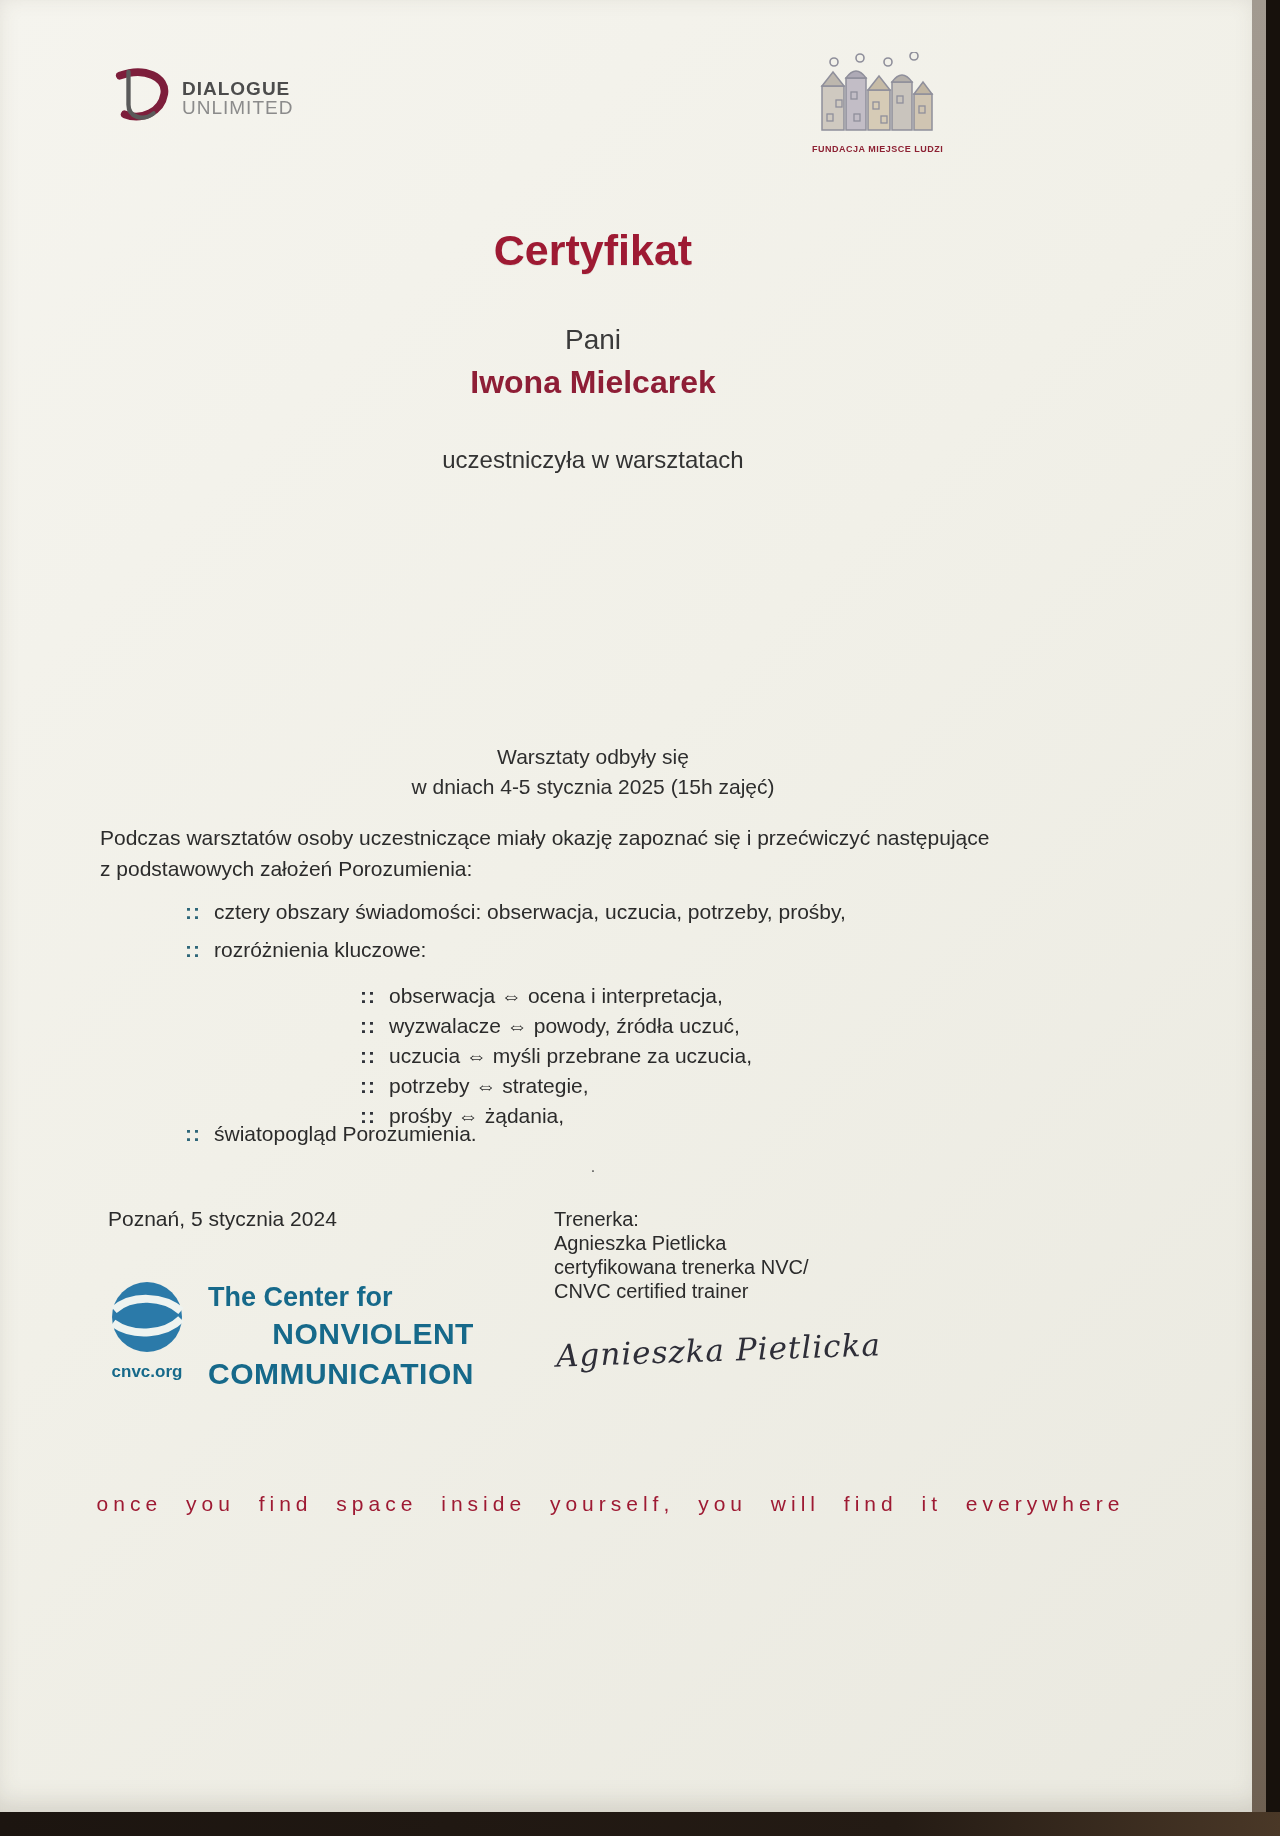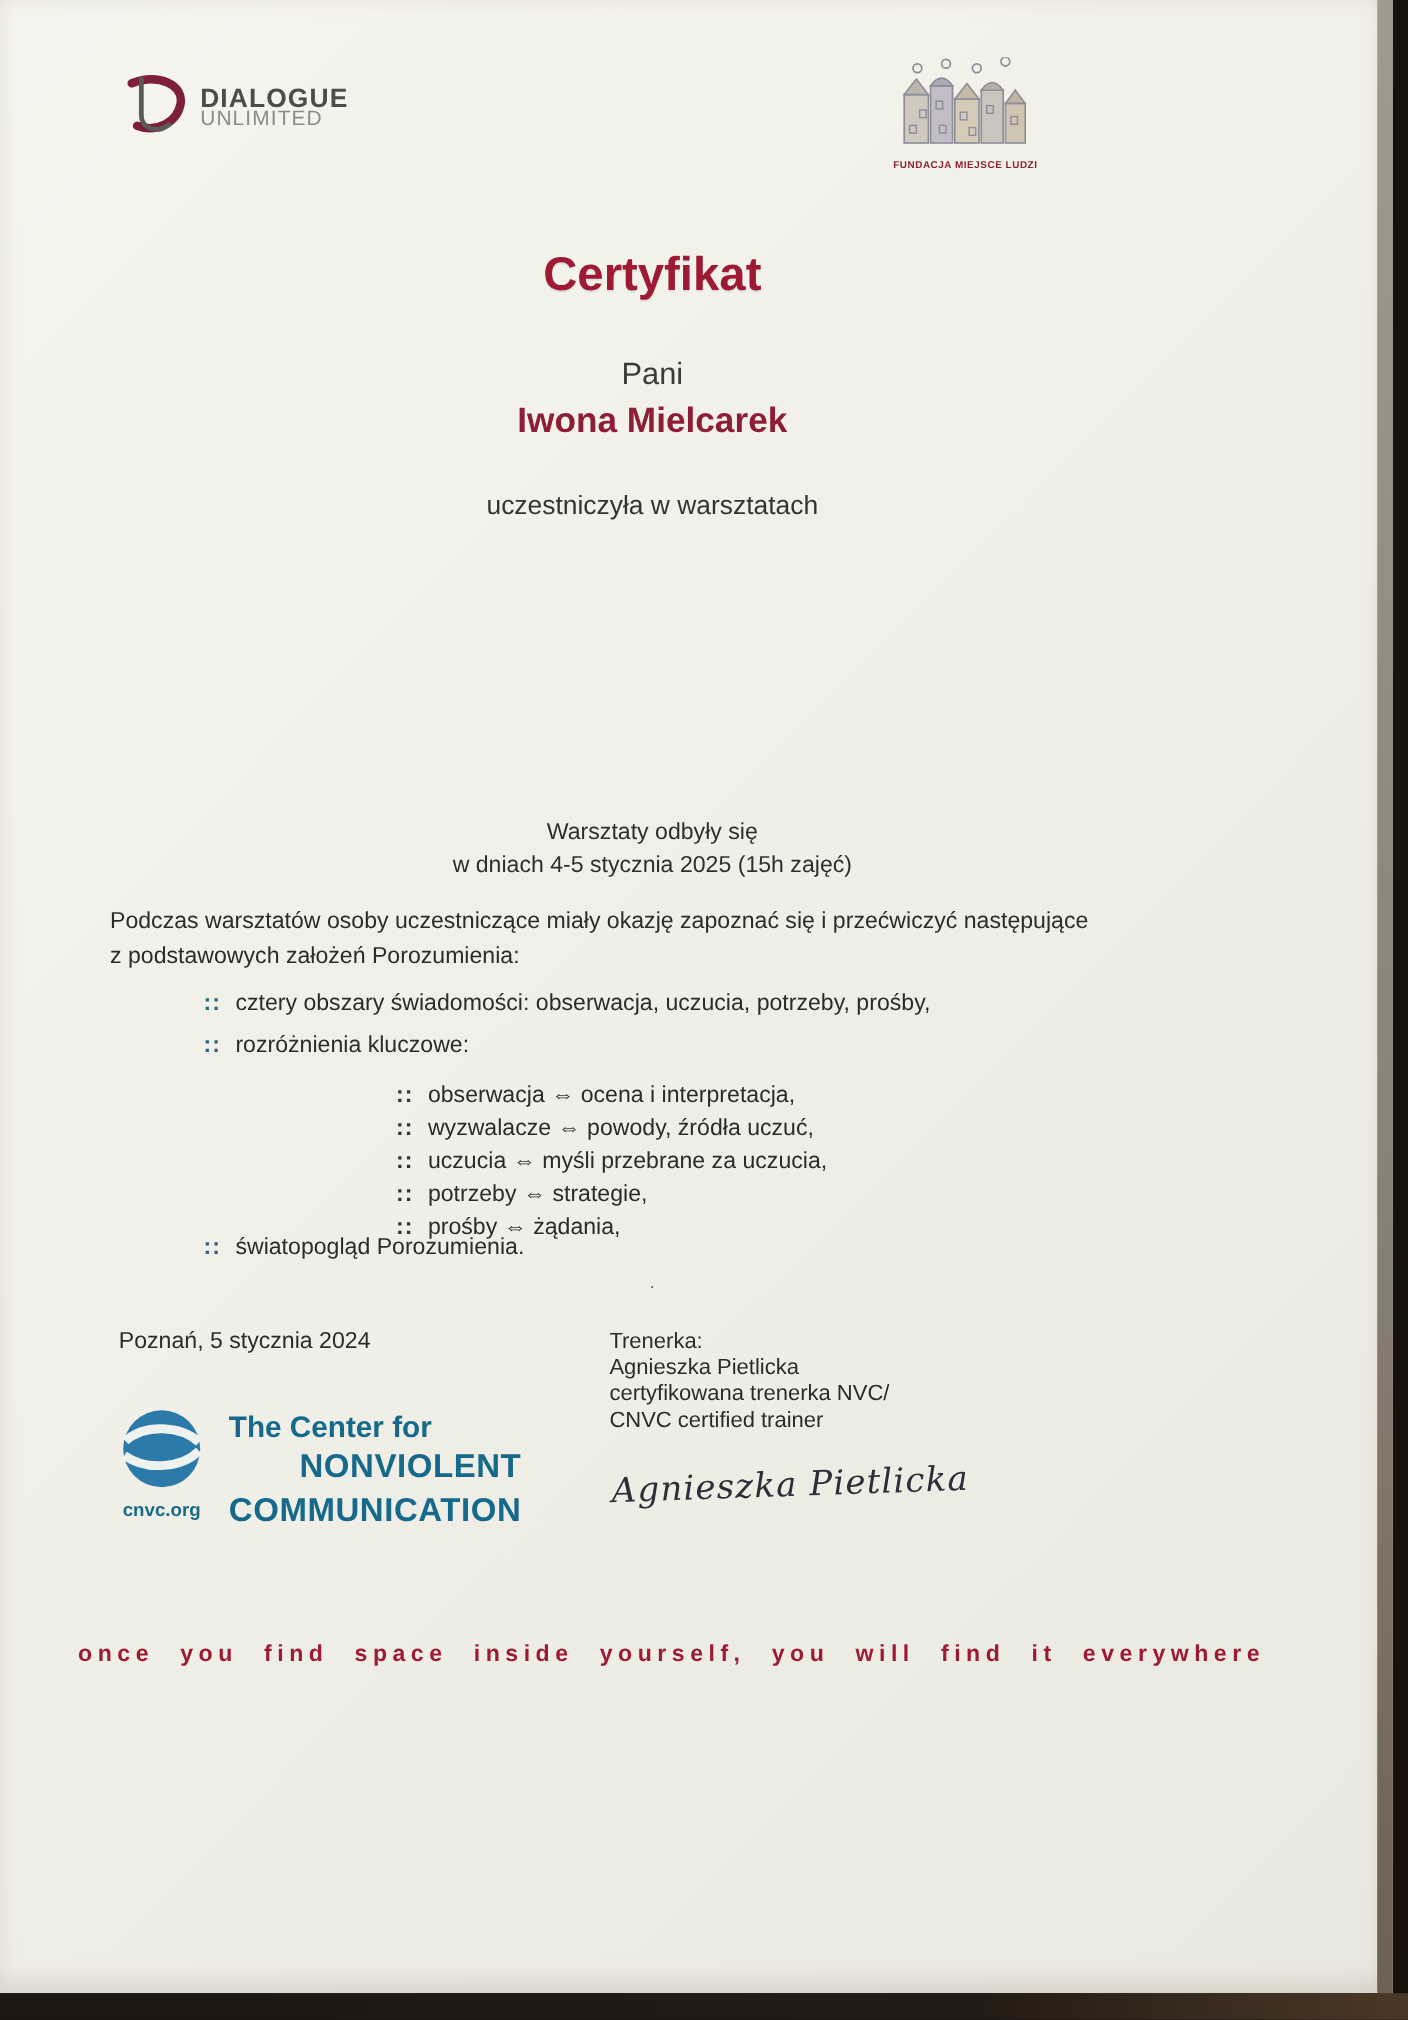--- a/index.html
+++ b/index.html
@@ -22,21 +22,21 @@
   .edge-bottom{
     position:absolute;left:0;bottom:0;width:100%;height:24px;
     background:linear-gradient(90deg,#1c1510 0%,#241b14 70%,#4a3827 100%);
   }
   .abs{position:absolute;}
   .centered{left:0;right:80px;text-align:center;}
 
   
   #dialogue-logo{left:112px;top:68px;display:flex;align-items:center;gap:10px;}
   .du-text{line-height:19px;letter-spacing:1px;}
-  .du-1{font-size:24px;font-weight:bold;color:#4c4c4c;}
+  .du-1{font-size:19px;font-weight:bold;color:#4c4c4c;}
   .du-2{font-size:19px;color:#8b8b8b;}
   #fundacja-logo{left:812px;top:52px;width:130px;text-align:center;}
   .fundacja-caption{font-size:9px;font-weight:bold;color:#8d2133;letter-spacing:.5px;margin-top:2px;white-space:nowrap;}
 
   
   #cert-title{top:226px;font-size:43px;font-weight:bold;color:#9e1a33;text-shadow:0 1px 0 rgba(0,0,0,.08);}
   #salutation{top:324px;font-size:28px;color:#3a3a3a;}
   #recipient{top:364px;font-size:32px;font-weight:bold;color:#8e1e36;}
   #participation{top:446px;font-size:24px;color:#333;}
   #workshop-title{top:506px;font-size:33px;font-weight:bold;color:#9e1a33;line-height:47px;}
@@ -56,21 +56,21 @@
   
   #place-date{left:108px;top:1207px;font-size:21px;color:#2b2b2b;}
   #trainer-block{left:554px;top:1207px;font-size:20px;color:#2b2b2b;line-height:24px;text-align:left;}
   #cnvc-block{left:108px;top:1278px;display:flex;gap:22px;align-items:flex-start;}
   .cnvc-logo-col{text-align:center;}
   .cnvc-org{font-size:17px;font-weight:bold;color:#16698a;margin-top:2px;}
   .cnvc-text{text-align:left;color:#16698a;padding-top:2px;}
   .cnvc-l1{font-size:27px;font-weight:bold;line-height:34px;}
   .cnvc-l2,.cnvc-l3{font-size:30px;font-weight:bold;line-height:40px;letter-spacing:.5px;text-align:right;}
   #signature{left:556px;top:1332px;font-family:"DejaVu Serif",serif;font-style:italic;font-size:31px;color:#2e2e38;transform:rotate(-2deg);letter-spacing:1px;}
-  #tagline{top:1492px;left:0;right:60px;text-align:center;font-size:21px;font-weight:bold;color:#9e1a33;letter-spacing:5px;word-spacing:13px;white-space:nowrap;padding-left:15px;}
+  #tagline{top:1492px;left:0;right:60px;text-align:center;font-size:21px;font-weight:normal;color:#9e1a33;letter-spacing:5px;word-spacing:13px;white-space:nowrap;padding-left:15px;}
 </style>
 </head>
 <body>
 
 <div id="paper">
 
   <div class="abs" id="dialogue-logo">
     <span>
       <svg width="60" height="56" viewBox="0 0 62 58">
         <path d="M8 8 C 34 -2, 57 10, 54 27 C 51 45, 31 55, 13 48" fill="none" stroke="#7d1e3b" stroke-width="8" stroke-linecap="round"></path>

